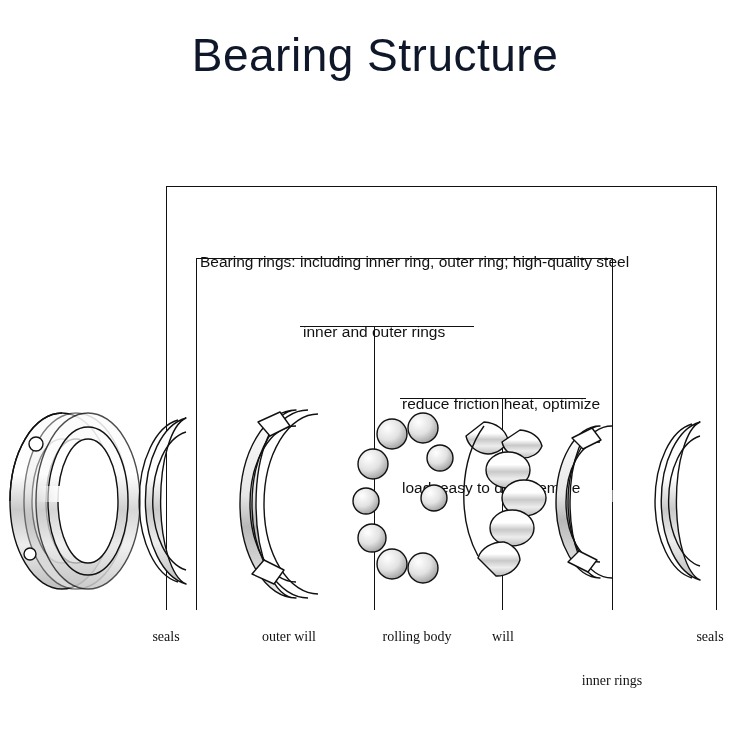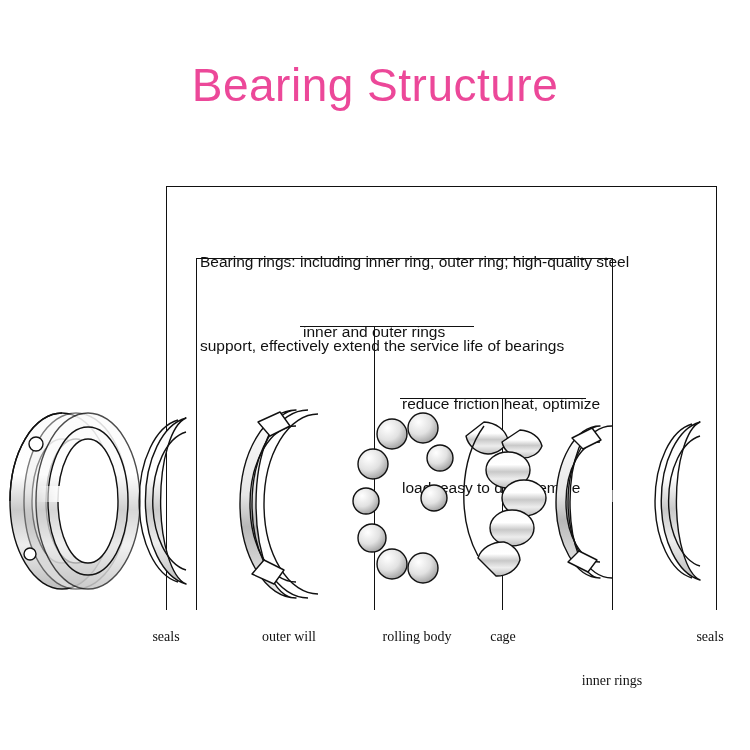--- a/index.html
+++ b/index.html
@@ -19,22 +19,21 @@
   #title {
     position: absolute;
     top: 28px;
     left: 0;
     width: 750px;
     text-align: center;
     font-size: 46px;
     line-height: 54px;
     font-weight: 400;
     letter-spacing: 0.5px;
-    color: #ec4899;
-    margin-top: 30px;
+    color: #0f172a;
   }
   .callout {
     position: absolute;
     font-size: 15.5px;
     line-height: 28px;
     color: #111111;
     white-space: pre;
   }
   .callout .line { display: block; }
 
@@ -71,21 +70,20 @@
 </head>
 <body>
 
 <div id="page">
 
   <div id="title">Bearing Structure</div>
 
 
   <div class="callout" id="c-rings">
     <span class="line">Bearing rings: including inner ring, outer ring; high-quality steel</span>
-    <span class="line">support, effectively extend the service life of bearings</span>
   </div>
 
   <div class="callout" id="c-transf">
     <span class="line">inner and outer rings</span>
   </div>
 
   <div class="callout" id="c-reduce">
     <span class="line">reduce friction heat, optimize</span>
     <span class="line">load, easy to disassemble</span>
   </div>
@@ -201,17 +199,17 @@
         <path d="M700 50 a38 66 0 0 0 0 130" fill="none"></path>
         <path d="M692 38 a44 78 0 0 0 0 154" fill="none"></path>
       </g>
 
     </g>
   </svg>
 
   <div class="label" style="left:116px; top:628px; width:100px;">seals</div>
   <div class="label" style="left:236px; top:628px; width:106px;">outer will</div>
   <div class="label" style="left:358px; top:628px; width:118px;">rolling body</div>
-  <div class="label" style="left:466px; top:628px; width:74px;">cage</div>
+  <div class="label" style="left:466px; top:628px; width:74px;">will</div>
   <div class="label" style="left:558px; top:628px; width:108px;margin-top:44px;">inner rings</div>
   <div class="label" style="left:666px; top:628px; width:88px;">seals</div>
 
 </div>
 
 </body></html>

